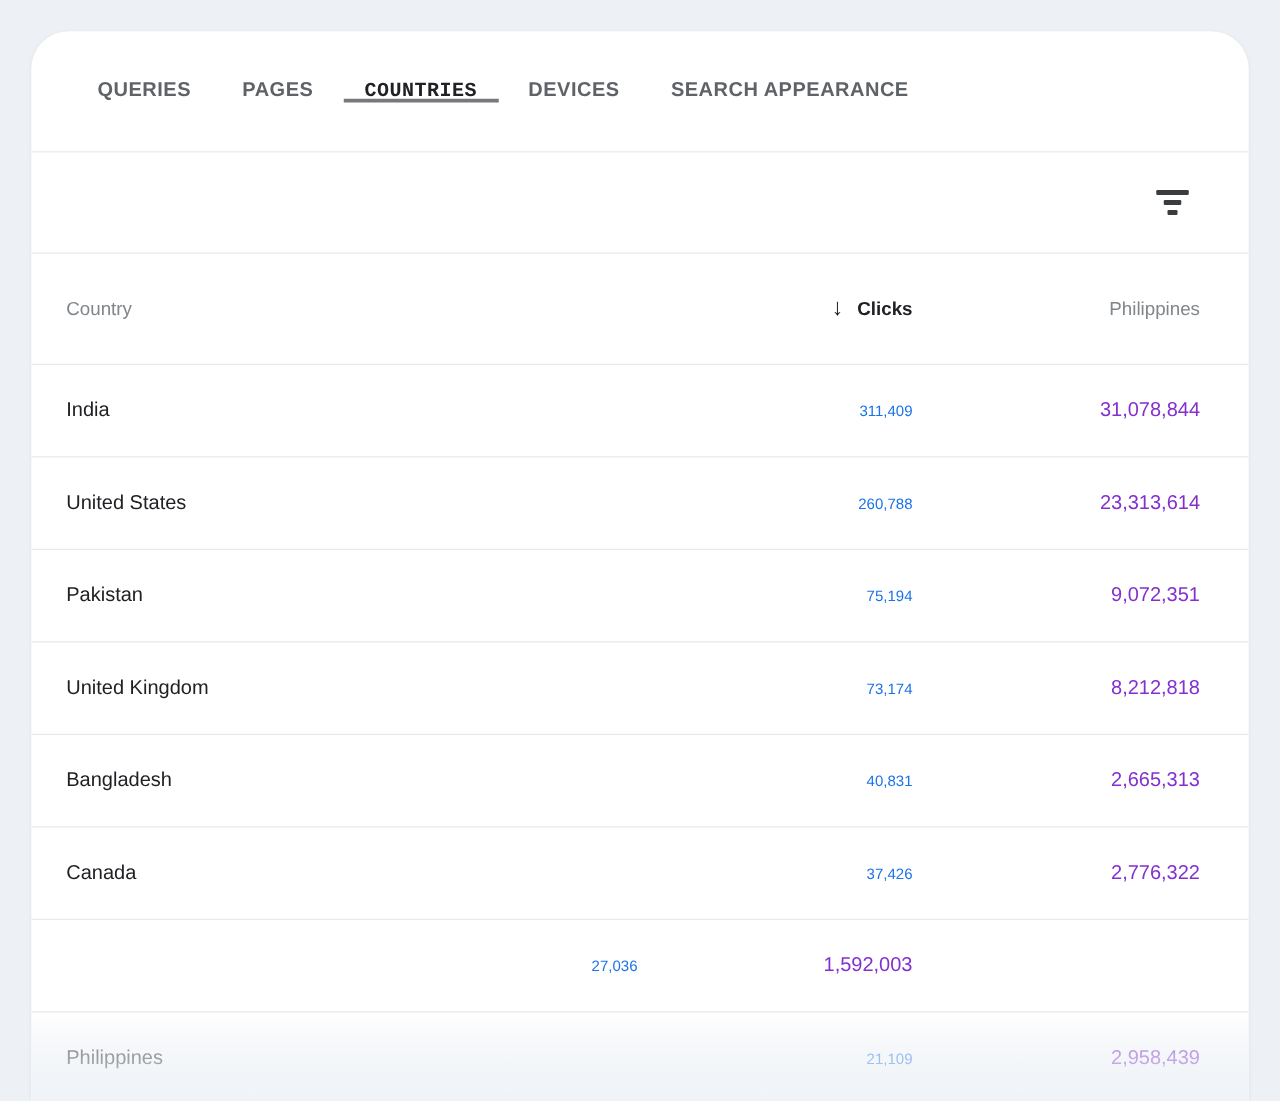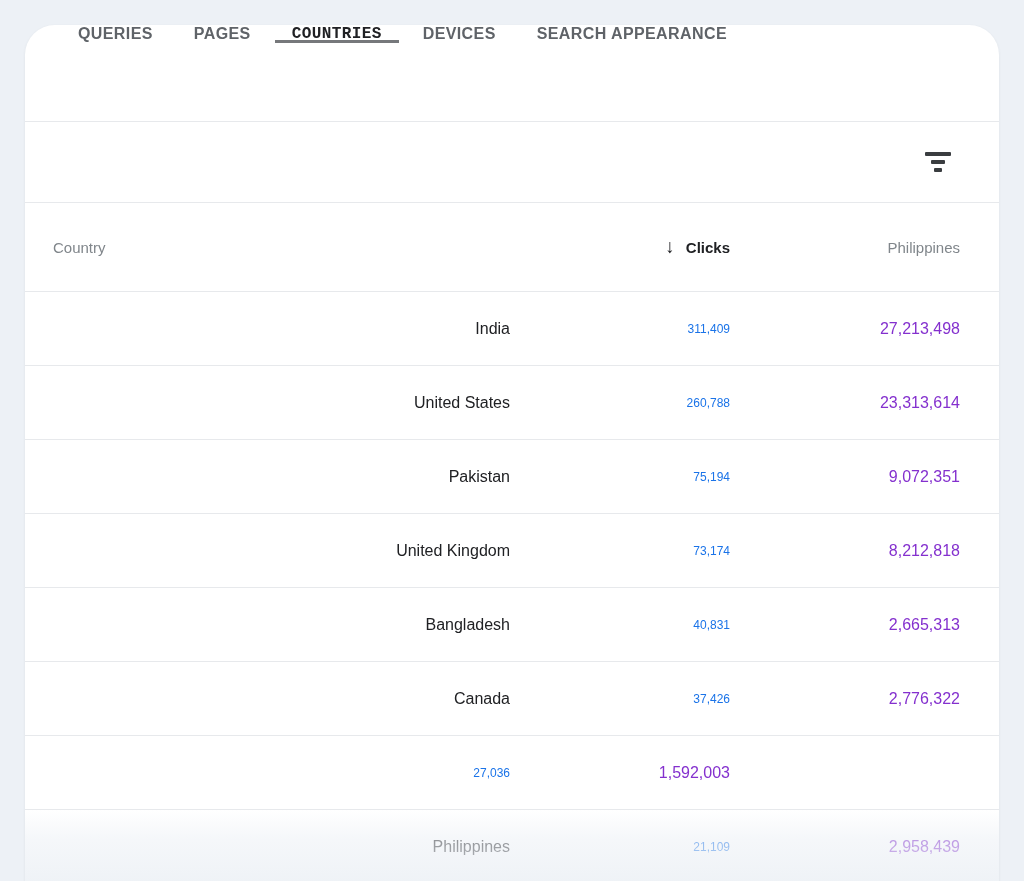--- a/index.html
+++ b/index.html
@@ -26,21 +26,21 @@
     position:absolute;
     left:25px; top:25px; width:974px; height:900px;
     background:var(--card);
     border-radius:30px;
     box-shadow:0 1px 3px rgba(60,64,67,0.08);
     overflow:hidden;
   }
   
   .tab-bar{
     display:flex;
-    align-items:flex-start;
+    align-items:center;
     height:97px;
     padding-left:36px;
     border-bottom:1px solid var(--divider);
   }
   .tab{
     position:relative;
     display:flex;
     align-items:center;
     padding:0 17px;
     margin-right:7px;
@@ -108,21 +108,21 @@
     margin-right:11px;
     color:var(--text);
   }
   .th-impressions{ justify-self:end; cursor:pointer; }
   .row{
     height:74px;
     border-bottom:1px solid var(--divider);
     cursor:pointer;
   }
   .row:last-child{ border-bottom:none; }
-  .cell-country{ font-size:16px; color:var(--text);text-align:right; }
+  .cell-country{ font-size:16px; color:var(--text); }
   .cell-clicks{ justify-self:end; font-size:12px; color:var(--clicks); }
   .cell-impressions{ justify-self:end; font-size:16px; color:var(--impressions); }
   
   .fade-overlay{
     position:absolute;
     left:0; right:0;
     top:785px;
     height:120px;
     background:linear-gradient(180deg,
       rgba(237,241,246,0) 0%,
@@ -169,21 +169,21 @@
       <span class="sort-arrow">↓</span>
       <span>Clicks</span>
     </div>
     <div class="th th-impressions">Philippines</div>
   </div>
 
   <div class="table-body">
       <div class="grid-row row">
     <div class="cell-country">India</div>
     <div class="cell-clicks">311,409</div>
-    <div class="cell-impressions">27,213,498</div>
+    <div class="cell-impressions">31,078,844</div>
   </div>
       <div class="grid-row row">
     <div class="cell-country">United States</div>
     <div class="cell-clicks">260,788</div>
     <div class="cell-impressions">23,313,614</div>
   </div>
       <div class="grid-row row">
     <div class="cell-country">Pakistan</div>
     <div class="cell-clicks">75,194</div>
     <div class="cell-impressions">9,072,351</div>

